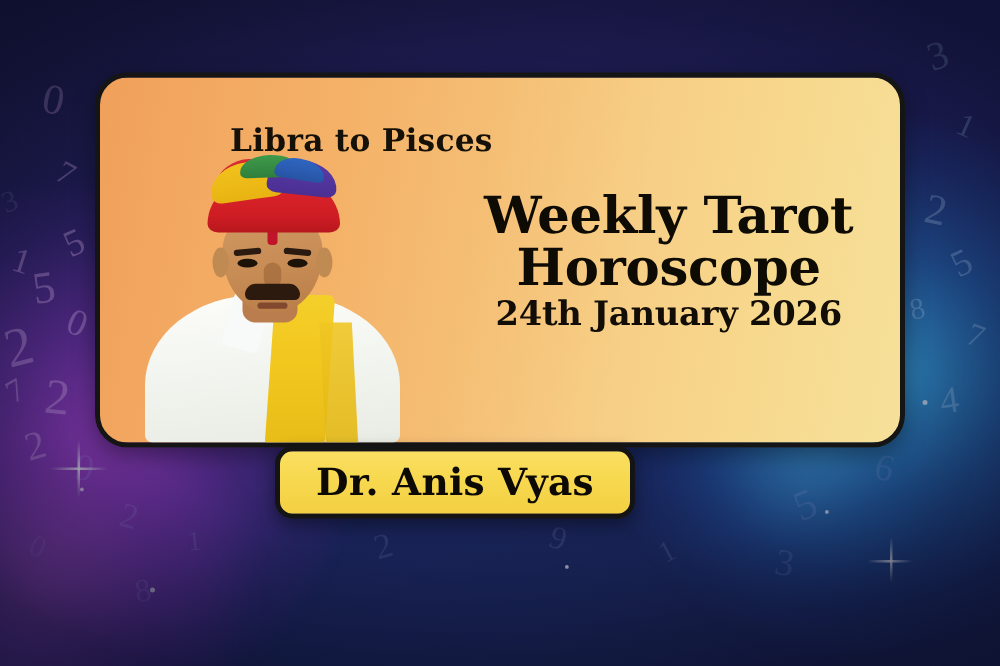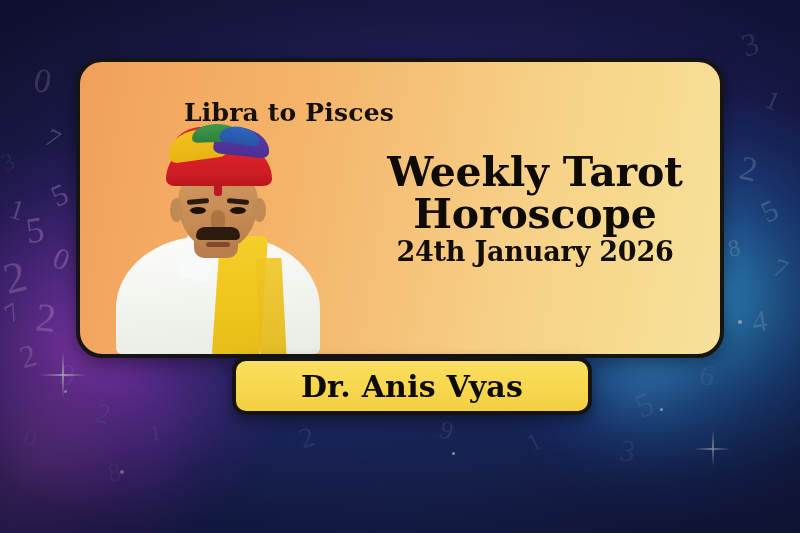--- a/index.html
+++ b/index.html
@@ -358,23 +358,23 @@
   .t-red2 {
     left: 6px; bottom: 36px; width: 44px; height: 22px;
     background: linear-gradient(180deg, #d92b33 0%, #c41f27 100%);
     transform: rotate(-12deg);
     border-radius: 26px 20px 6px 6px / 18px 16px 5px 5px;
   }
 
   
   .name-banner {
     position: absolute;
-    left: 232px;
+    left: 220px;
     top: 357px;
-    width: 360px;
+    width: 288px;
     height: 58px;
     border-radius: 14px;
     border: 4px solid #141414;
     background: linear-gradient(180deg, #fadf62 0%, #f7d84f 45%, #f3d043 100%);
     box-shadow: 0 5px 14px rgba(0,0,0,0.40);
     display: flex;
     align-items: center;
     justify-content: center;
     box-sizing: border-box;
   }

